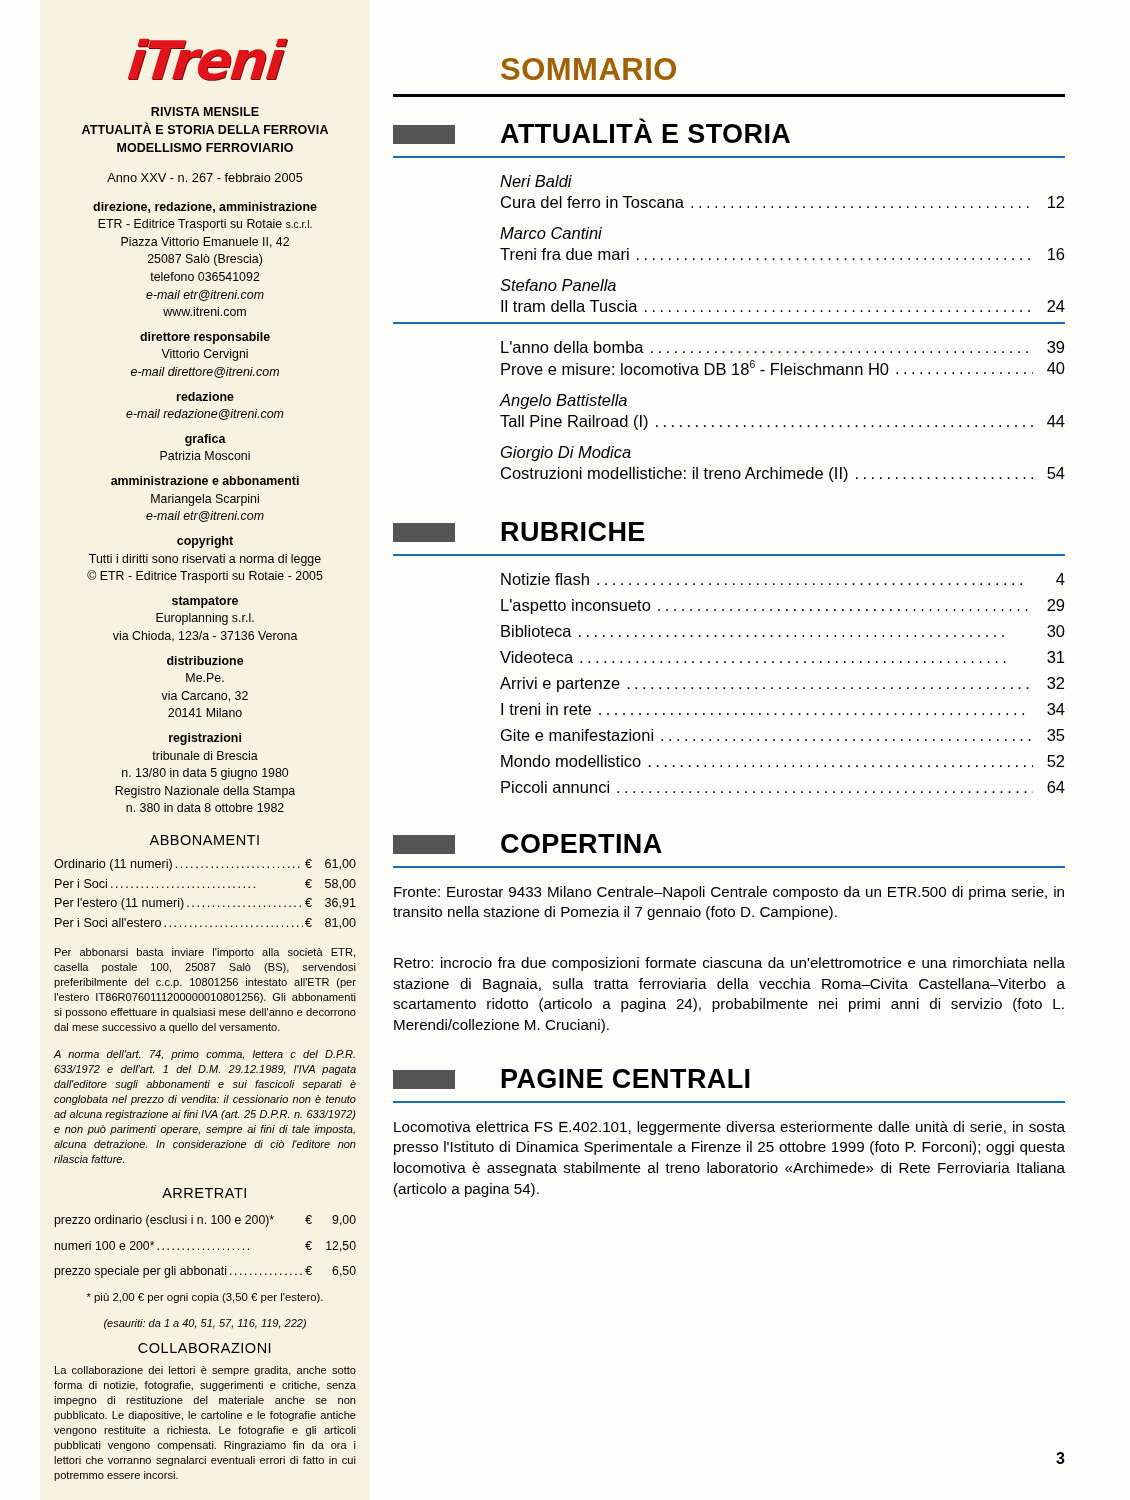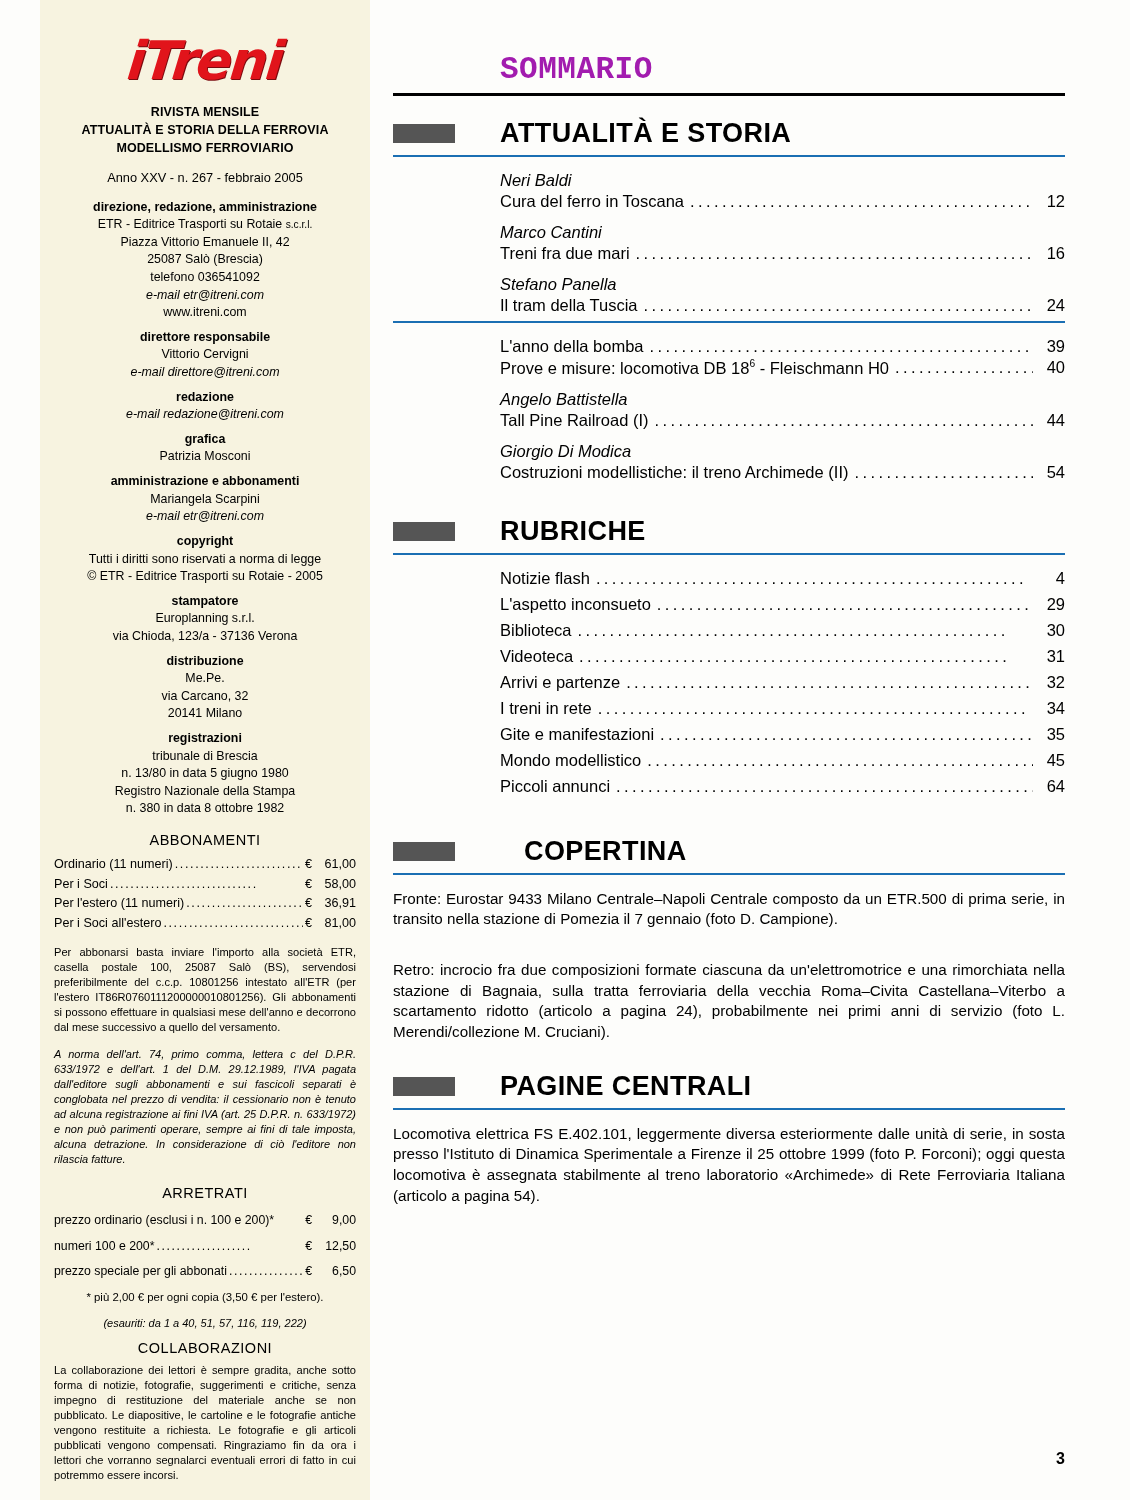--- a/index.html
+++ b/index.html
@@ -140,27 +140,26 @@
   }
   
   .right-col {
     position: absolute;
     left: 393px;
     top: 0;
     width: 672px;
     height: 1500px;
   }
   .sommario {
-    color: #a21caf;
+    color: #a16207;
     font-weight: bold;
     font-size: 31px;
     letter-spacing: 0.5px;
     margin-top: 52px;
     margin-left: 107px;
-    font-family: Liberation Mono, monospace;
   }
   .rule-black {
     border-top: 3px solid #000;
     margin-top: 6px;
   }
   .sec-head {
     display: flex;
     align-items: center;
     margin-top: 22px;
   }
@@ -459,30 +458,30 @@
         <span class="pg">34</span>
       </div>
       <div class="entry">
         <span class="t">Gite e manifestazioni</span>
         <span class="leader">......................................................</span>
         <span class="pg">35</span>
       </div>
       <div class="entry">
         <span class="t">Mondo modellistico</span>
         <span class="leader">......................................................</span>
-        <span class="pg">45</span>
+        <span class="pg">52</span>
       </div>
       <div class="entry">
         <span class="t">Piccoli annunci</span>
         <span class="leader">......................................................</span>
         <span class="pg">64</span>
       </div>
     </div>
 
-    <div class="sec-head" style="margin-top:40px;gap:24px;">
+    <div class="sec-head" style="margin-top:32px;">
       <span class="sq"></span>
       <h2>COPERTINA</h2>
     </div>
     <div class="rule-blue"></div>
     <div class="body-text">Fronte: Eurostar 9433 Milano Centrale–Napoli Centrale composto da un ETR.500 di prima serie, in transito nella stazione di Pomezia il 7 gennaio (foto D. Campione).</div>
     <div class="body-text">Retro: incrocio fra due composizioni formate ciascuna da un'elettromotrice e una rimorchiata nella stazione di Bagnaia, sulla tratta ferroviaria della vecchia Roma–Civita Castellana–Viterbo a scartamento ridotto (articolo a pagina 24), probabilmente nei primi anni di servizio (foto L. Merendi/collezione M. Cruciani).</div>
 
     <div class="sec-head" style="margin-top:28px;">
       <span class="sq"></span>
       <h2>PAGINE CENTRALI</h2>

